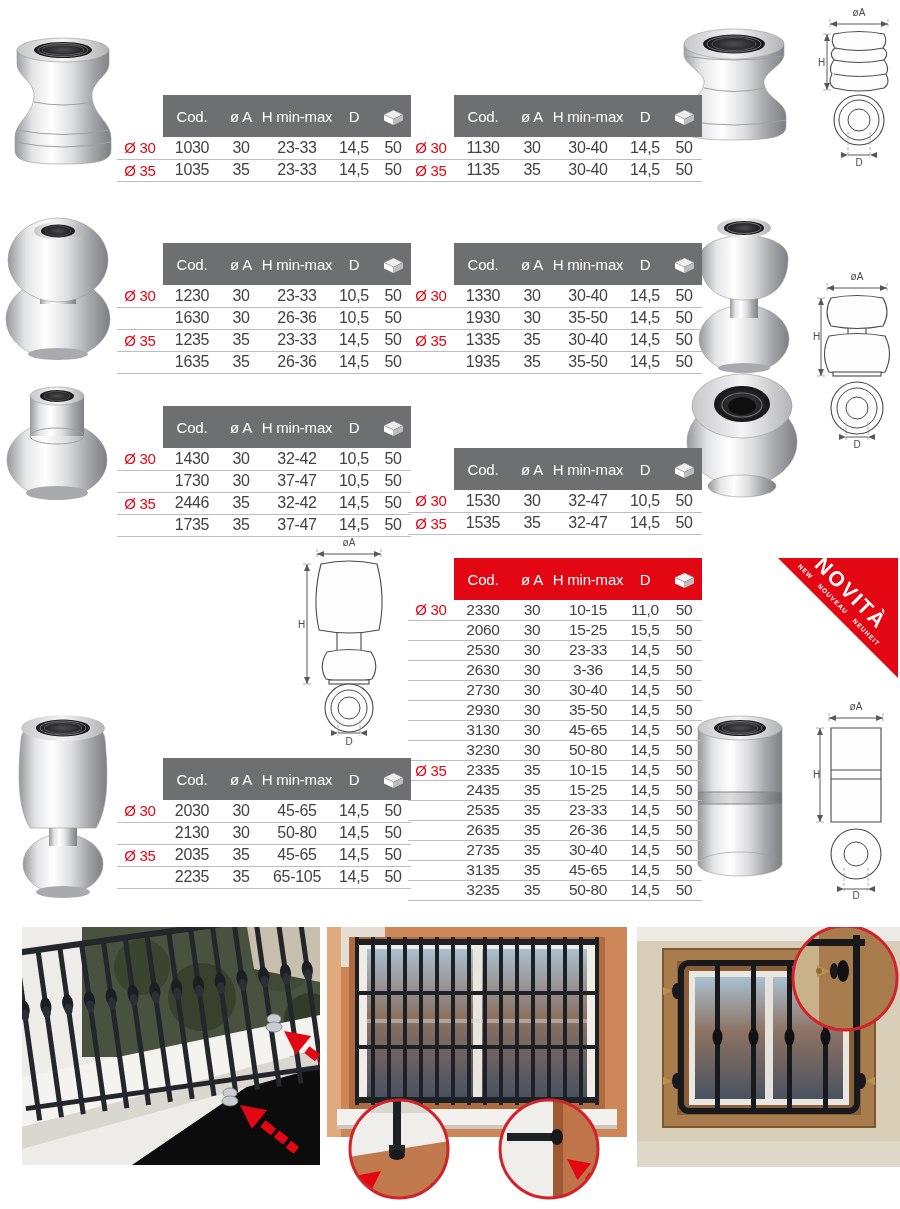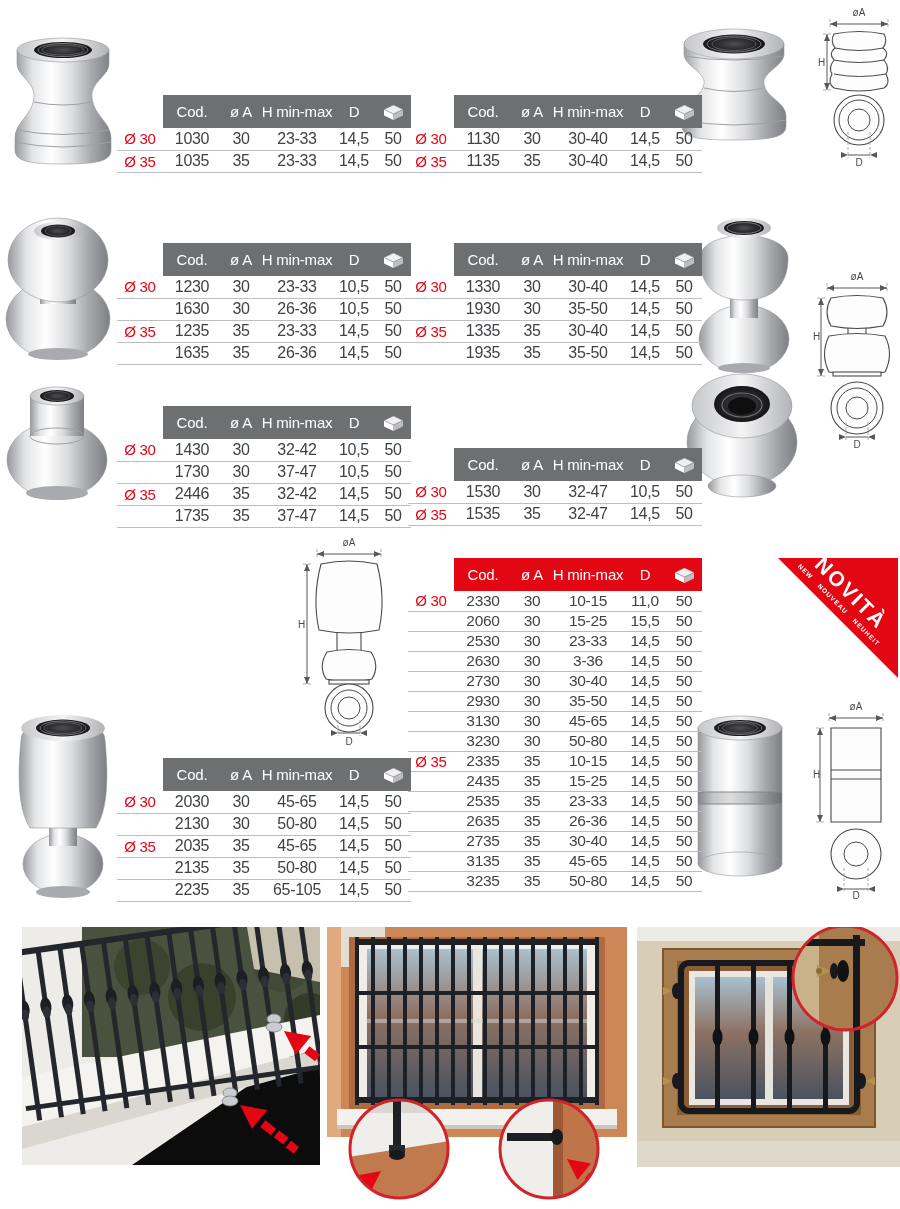--- a/index.html
+++ b/index.html
@@ -8,21 +8,21 @@
   .abs{position:absolute}
   
   table.spec{border-collapse:collapse;table-layout:fixed}
   .spec th,.spec td{text-align:center;vertical-align:middle;white-space:nowrap;overflow:hidden}
   .spec th:nth-child(1),.spec td:nth-child(1){width:46px}
   .spec th:nth-child(2),.spec td:nth-child(2){width:58px}
   .spec th:nth-child(3),.spec td:nth-child(3){width:40px}
   .spec th:nth-child(4),.spec td:nth-child(4){width:72px}
   .spec th:nth-child(5),.spec td:nth-child(5){width:42px}
   .spec th:nth-child(6),.spec td:nth-child(6){width:36px}
-  .spec thead th{background:#6e6f71;color:#fff;font-size:15px;font-weight:normal;height:33px;letter-spacing:-0.2px}
+  .spec thead th{background:#6e6f71;color:#fff;font-size:15px;font-weight:normal;height:42px;letter-spacing:-0.2px}
   .spec thead th.sz{background:transparent}
   .spec.red thead th{background:#e30613}
   .spec.red thead th.sz{background:transparent}
   .spec tbody td{height:22px;font-size:16px;color:#414245;border-bottom:1px solid #bdbec0;letter-spacing:-0.3px}
   .spec.red tbody td{height:20px;font-size:15.5px}
   .spec tbody td.sz{color:#e30613;font-weight:normal;font-size:15px}
   .pico{display:inline-block;vertical-align:middle}
   
   .novita{position:absolute;left:778px;top:558px;width:120px;height:120px;background:#e30613;
     -webkit-clip-path:polygon(0 0,100% 0,100% 100%);clip-path:polygon(0 0,100% 0,100% 100%)}
@@ -624,28 +624,20 @@
             <td>30</td>
             <td>50-80</td>
             <td>14,5</td>
             <td>50</td>
           </tr>
           <tr>
             <td class="sz">Ø 35</td>
             <td>2035</td>
             <td>35</td>
             <td>45-65</td>
-            <td>14,5</td>
-            <td>50</td>
-          </tr>
-          <tr>
-            <td class="sz"></td>
-            <td>2135</td>
-            <td>35</td>
-            <td>50-80</td>
             <td>14,5</td>
             <td>50</td>
           </tr>
           <tr>
             <td class="sz"></td>
             <td>2235</td>
             <td>35</td>
             <td>65-105</td>
             <td>14,5</td>
             <td>50</td>

